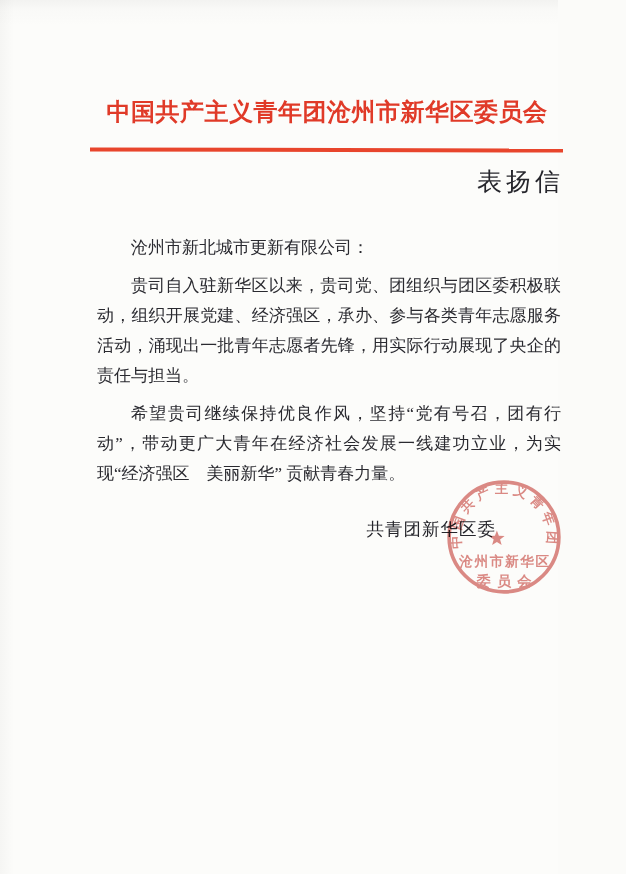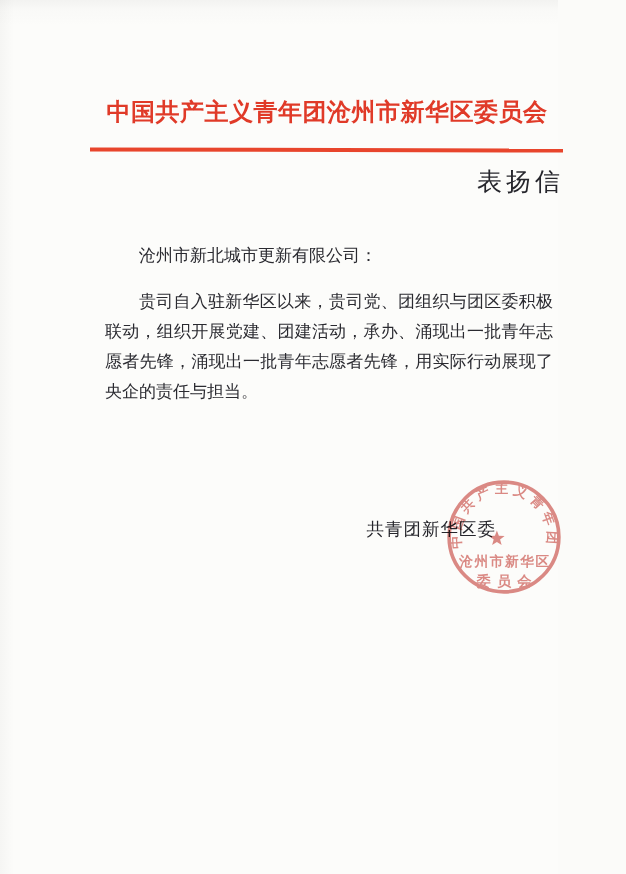--- a/index.html
+++ b/index.html
@@ -58,21 +58,21 @@
     left: 89px;
     top: 225px;
     width: 480px;
     font-size: 17px;
     line-height: 30px;
     color: #2a2a30;
     text-align: justify;
     text-justify: inter-ideograph;
   }
   .letter-body p {
-    margin: 16px;
+    margin: 8px;
     text-indent: 2em;
   }
   .salutation {
     text-indent: 0;
   }
   
   .sign-block {
     position: absolute;
     right: 62px;
     top: 513px;
@@ -128,21 +128,22 @@
 <div class="page">
 
   <div class="letterhead-title">中国共产主义青年团沧州市新华区委员会</div>
 
   <div class="red-rule"></div>
 
   <div class="doc-title">表扬信</div>
 
   <div class="letter-body">
     <p class="salutation">沧州市新北城市更新有限公司：</p>
-    <p>贵司自入驻新华区以来，贵司党、团组织与团区委积极联动，组织开展党建、团建活动，承办、涌现出一批青年志愿者先锋，涌现出一批青年志愿者先锋，用实际行动展现了央企的责任与担当。</p>
+    <p>贵司自入驻新华区以来，贵司党、团组织与团区委积极联动，组织开展党建、经济强区，承办、参与各类青年志愿服务活动，涌现出一批青年志愿者先锋，用实际行动展现了央企的责任与担当。</p>
+    <p>希望贵司继续保持优良作风，坚持“党有号召，团有行动”，带动更广大青年在经济社会发展一线建功立业，为实现“经济强区　美丽新华” 贡献青春力量。</p>
   </div>
 
   <div class="sign-block">
     <div class="sign-name">共青团新华区委</div>
   </div>
 
   <svg class="seal" viewBox="0 0 124 124" aria-hidden="true">
     <defs>
       <path id="seal-arc-path" d="M 21.6 76.7 A 43 43 0 1 1 102.4 76.7" fill="none"></path>
     </defs>

